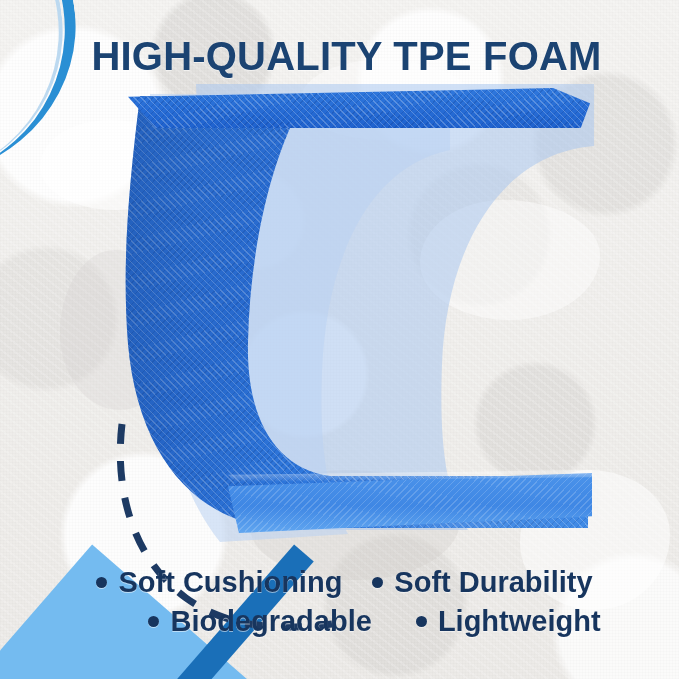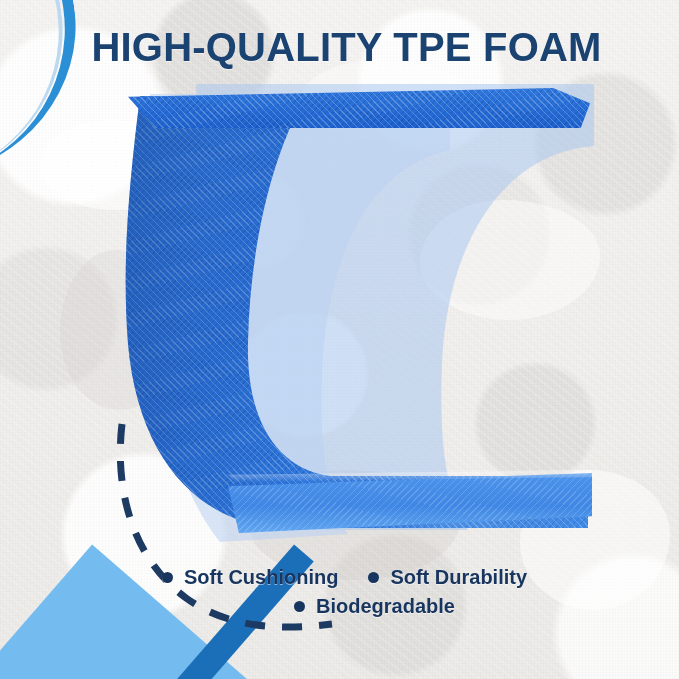--- a/index.html
+++ b/index.html
@@ -59,21 +59,21 @@
     position:absolute;left:-150px;bottom:-150px;width:330px;height:430px;
     background:#74bbf0;transform:rotate(41deg);transform-origin:bottom left;
   }
   .band-dark{
     position:absolute;left:52px;bottom:-150px;width:26px;height:430px;
     background:#1a6fb8;transform:rotate(41deg);transform-origin:bottom left;
   }
 
   
   .title{
-    position:absolute;left:0;right:0;top:25px;text-align:center;
+    position:absolute;left:0;right:0;top:34px;text-align:center;
     font-size:40px;font-weight:bold;letter-spacing:.2px;
     color:#1b4372;
     text-shadow:0 1px 0 rgba(255,255,255,.55);
     padding-left:14px;
   }
 
   
   .mat-stage{position:absolute;left:0;top:78px;width:679px;height:470px;}
 
   
@@ -143,21 +143,21 @@
 
   
   .features{position:absolute;left:0;right:0;top:566px;}
   .frow{display:flex;justify-content:center;align-items:center;}
   .frow.r1{gap:30px;padding-left:10px;}
   .frow.r2{gap:44px;padding-left:70px;margin-top:6px;}
   .feat{display:flex;align-items:center;gap:11px;}
   .dot{width:11px;height:11px;border-radius:50%;background:#17355e;flex:none;
        box-shadow:0 1px 0 rgba(255,255,255,.5);}
   .flabel{
-    font-size:20px;font-weight:bold;color:#17355e;white-space:nowrap;
+    font-size:29px;font-weight:bold;color:#17355e;white-space:nowrap;
     text-shadow:0 1px 0 rgba(255,255,255,.5);
   }
 </style>
 </head>
 <body>
 
 <div id="poster">
 
   <div class="bg-base"></div>
   <div class="bg-mottle"></div>
@@ -210,16 +210,20 @@
       <div class="feat">
         <span class="dot"></span>
         <span class="flabel">Soft Durability</span>
       </div>
     </div>
     <div class="frow r2">
       <div class="feat">
         <span class="dot"></span>
         <span class="flabel">Biodegradable</span>
       </div>
+      <div class="feat">
+        <span class="dot"></span>
+        <span class="flabel">Lightweight</span>
+      </div>
     </div>
   </div>
 
 </div>
 
 </body></html>

